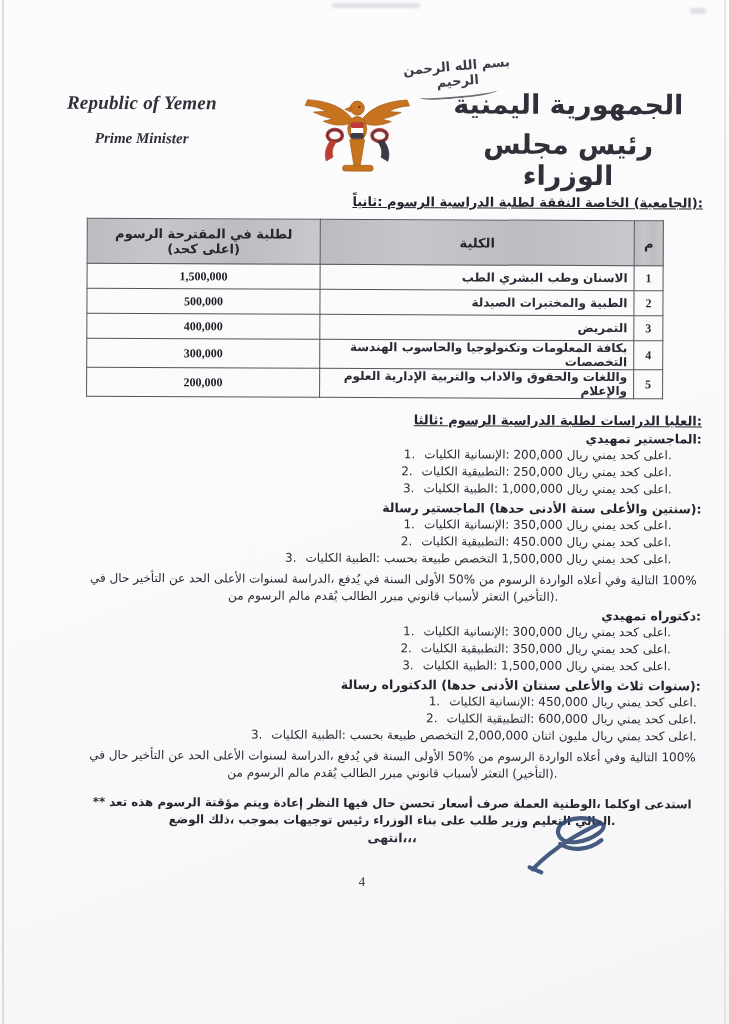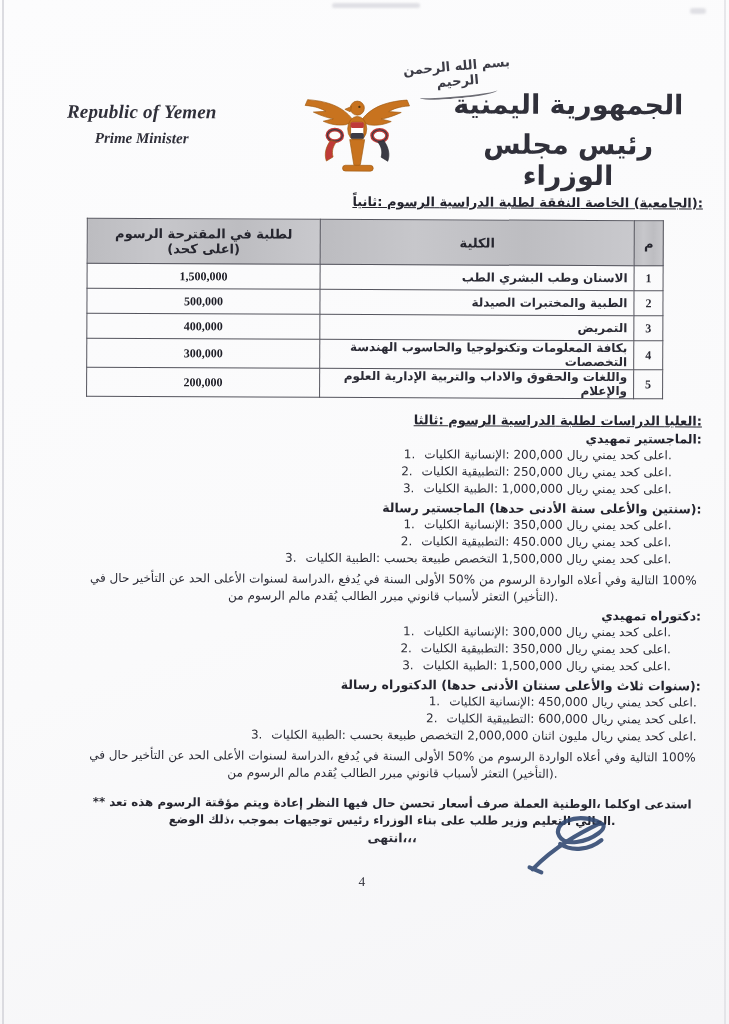--- a/index.html
+++ b/index.html
@@ -8,24 +8,24 @@
     background:linear-gradient(160deg,#fcfcfd 0%,#fafafb 55%,#f5f5f7 100%);
     font-family:"DejaVu Sans",sans-serif;color:#2b2b35;
   }
   .edge{position:absolute;top:0;bottom:0;width:2px;background:#d3d3d9;opacity:.8;}
   .edge.left{left:2px;}
   .edge.right{right:3px;opacity:.5;}
   .smudge{position:absolute;background:#e0e0e5;border-radius:4px;filter:blur(1px);}
   .tilt{position:absolute;inset:0;transform:rotate(0.25deg);transform-origin:50% 40%;}
 
   
-  .en-block{position:absolute;left:38px;top:102px;width:205px;text-align:center;
+  .en-block{position:absolute;left:38px;top:93px;width:205px;text-align:center;
     font-family:"Liberation Serif",serif;font-style:italic;font-weight:bold;color:#30303a;}
   .en-title{font-size:19px;letter-spacing:.2px;}
-  .en-sub{font-size:15px;margin-top:7px;font-family:Liberation Serif, serif;}
+  .en-sub{font-size:15px;margin-top:16px;font-family:Liberation Serif, serif;}
   .bismillah{position:absolute;left:396px;top:58px;width:120px;text-align:center;
     font-size:13px;font-weight:bold;color:#3c3c46;transform:rotate(-5deg);direction:rtl;}
   .bismillah .swash{width:78px;height:7px;margin:1px auto 0;border-bottom:2px solid #4a4a54;
     border-radius:0 0 60% 45%;opacity:.8;}
   .ar-block{position:absolute;right:42px;top:88px;width:240px;text-align:center;
     direction:rtl;color:#30303a;font-weight:bold;}
   .ar-line1{font-size:27px;letter-spacing:-1px;}
   .ar-line2{font-size:27px;letter-spacing:-1px;margin-top:9px;}
   .emblem{position:absolute;left:298px;top:82px;}
 

